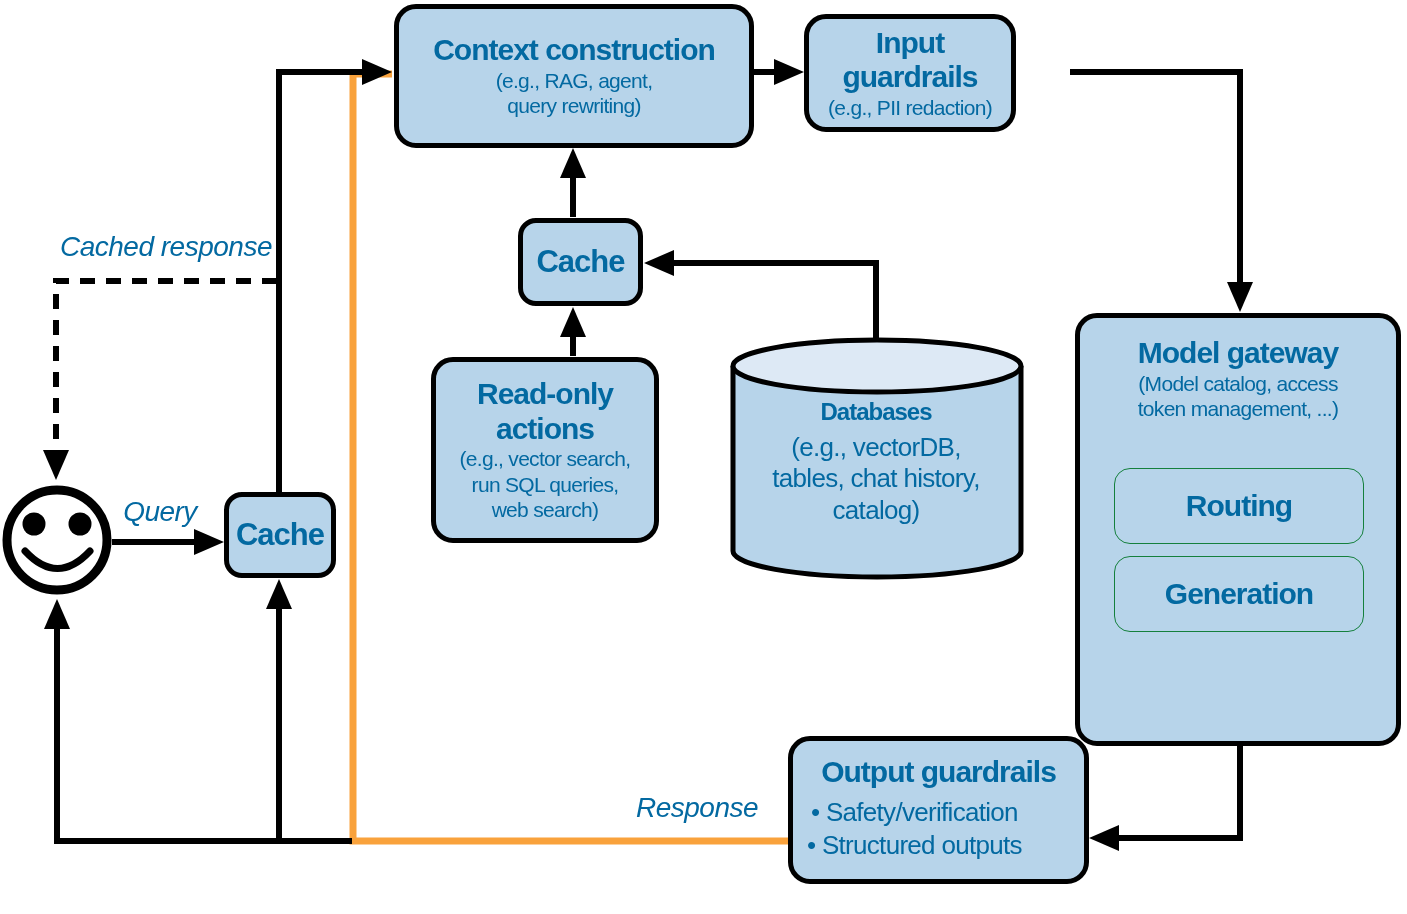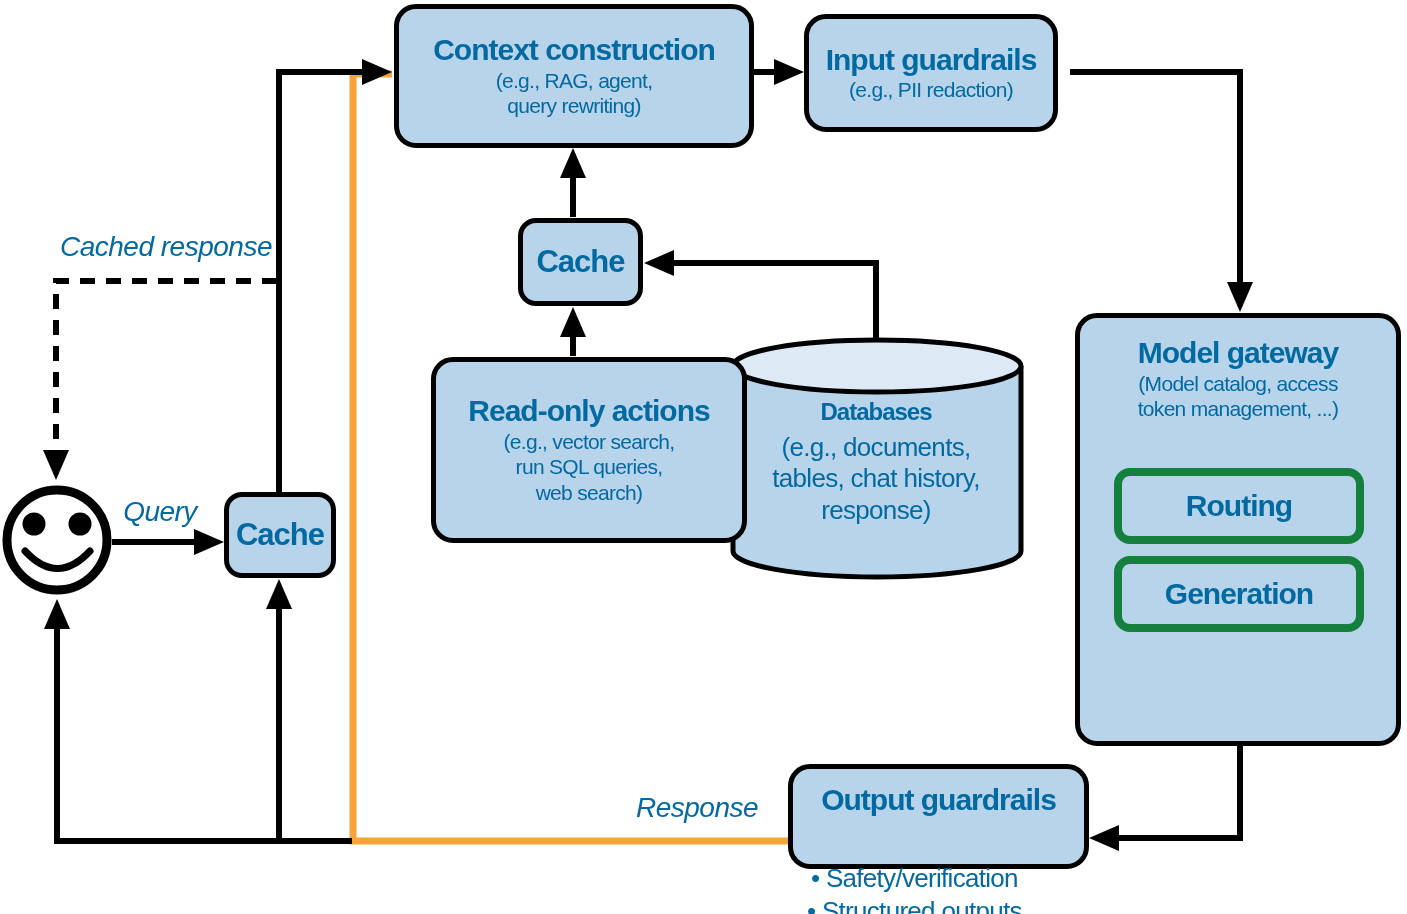--- a/index.html
+++ b/index.html
@@ -36,21 +36,21 @@
   }
   .small-box{border-radius:18px;}
   .small-box .title{font-size:31px;}
 
   
   #model-gateway{justify-content:flex-start;padding-top:18px;}
   .inner-box{
     position:absolute;
     left:34px;width:250px;height:76px;
     background:var(--box-fill);
-    border:8px solid #15803d;border-radius:16px;
+    border:1px solid #15803d;border-radius:16px;
     box-sizing:border-box;
     display:flex;align-items:center;justify-content:center;
     font-weight:bold;font-size:30px;letter-spacing:-1px;
   }
 
   
   #output-guardrails{justify-content:flex-start;padding-top:14px;}
   #output-guardrails ul{
     list-style:none;margin:6px 0 0 0;padding:0 0 0 14px;
     text-align:center;align-self:flex-start;
@@ -125,52 +125,52 @@
       <ellipse cx="877" cy="366" rx="144" ry="26" style="fill:var(--cylinder-top-fill)" stroke="#000" stroke-width="5"></ellipse>
     </g>
   </svg>
 
   <div class="box" style="left:394px;top:4px;width:360px;height:144px;">
     <div class="title">Context construction</div>
     <div class="subtitle">(e.g., RAG, agent,</div>
     <div class="subtitle">query rewriting)</div>
   </div>
 
-  <div class="box" style="left:804px;top:14px;width:254px;height:118px;">
+  <div class="box" style="left:804px;top:14px;width:212px;height:118px;">
     <div class="title">Input guardrails</div>
     <div class="subtitle">(e.g., PII redaction)</div>
   </div>
 
   <div class="box small-box" style="left:518px;top:218px;width:125px;height:88px;">
     <div class="title">Cache</div>
   </div>
 
-  <div class="box" style="left:431px;top:357px;width:316px;height:186px;">
+  <div class="box" style="left:431px;top:357px;width:228px;height:186px;">
     <div class="title">Read-only actions</div>
     <div class="subtitle">(e.g., vector search,</div>
     <div class="subtitle">run SQL queries,</div>
     <div class="subtitle">web search)</div>
   </div>
 
   <div id="databases-text">
     <div class="title">Databases</div>
-    <div class="subtitle">(e.g., documents,</div>
+    <div class="subtitle">(e.g., vectorDB,</div>
     <div class="subtitle" style="margin-top:0">tables, chat history,</div>
-    <div class="subtitle" style="margin-top:0">response)</div>
+    <div class="subtitle" style="margin-top:0">catalog)</div>
   </div>
 
   <div class="box" id="model-gateway" style="left:1075px;top:313px;width:326px;height:433px;">
     <div class="title">Model gateway</div>
     <div class="subtitle">(Model catalog, access</div>
     <div class="subtitle">token management, ...)</div>
     <div class="inner-box" style="top:150px;">Routing</div>
     <div class="inner-box" style="top:238px;">Generation</div>
   </div>
 
-  <div class="box" id="output-guardrails" style="left:788px;top:764px;width:301px;height:105px;gap:38px;">
+  <div class="box" id="output-guardrails" style="left:788px;top:736px;width:301px;height:148px;">
     <div class="title">Output guardrails</div>
     <ul>
       <li>Safety/verification</li>
       <li>Structured outputs</li>
     </ul>
   </div>
 
   <div class="box small-box" style="left:224px;top:492px;width:112px;height:86px;">
     <div class="title">Cache</div>
   </div>

